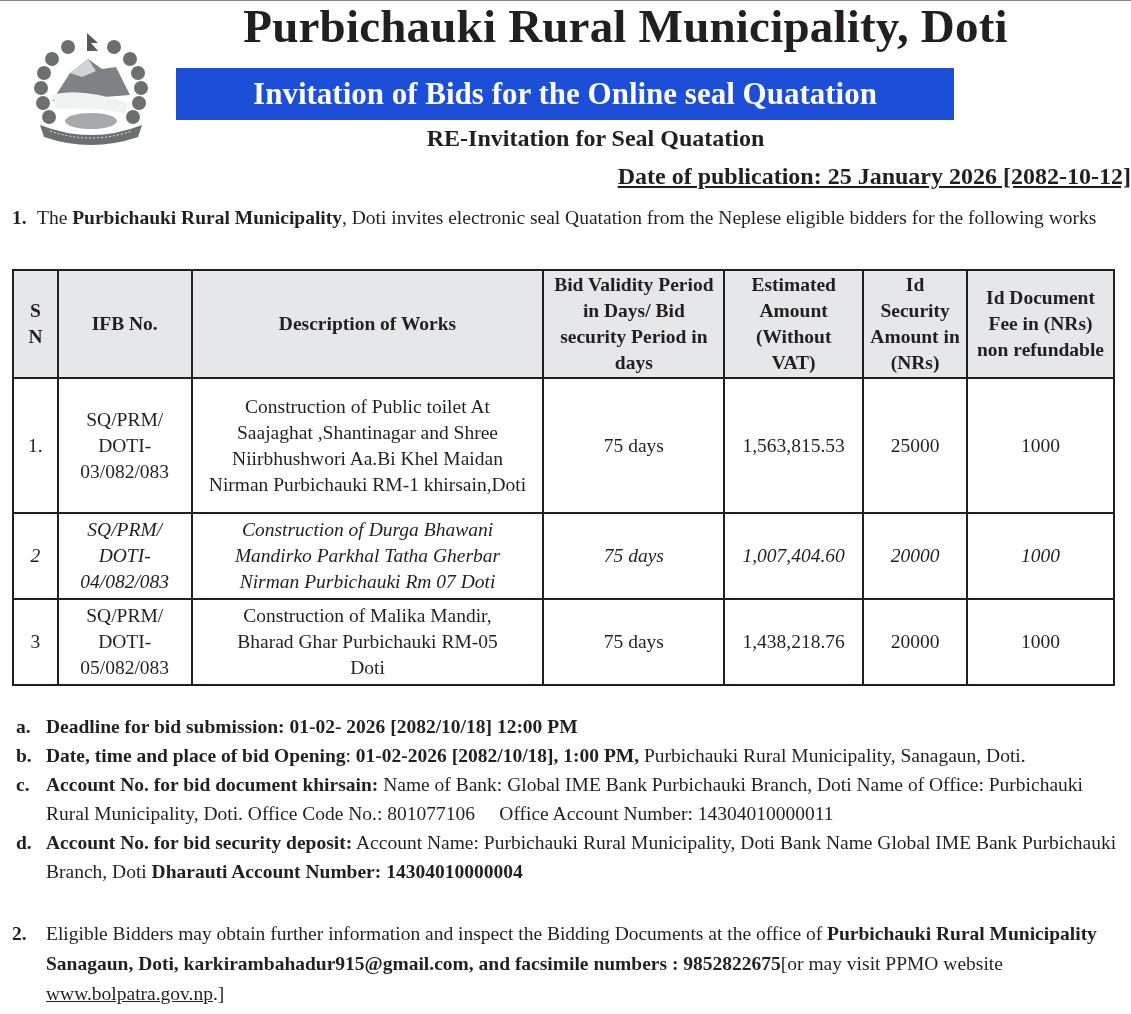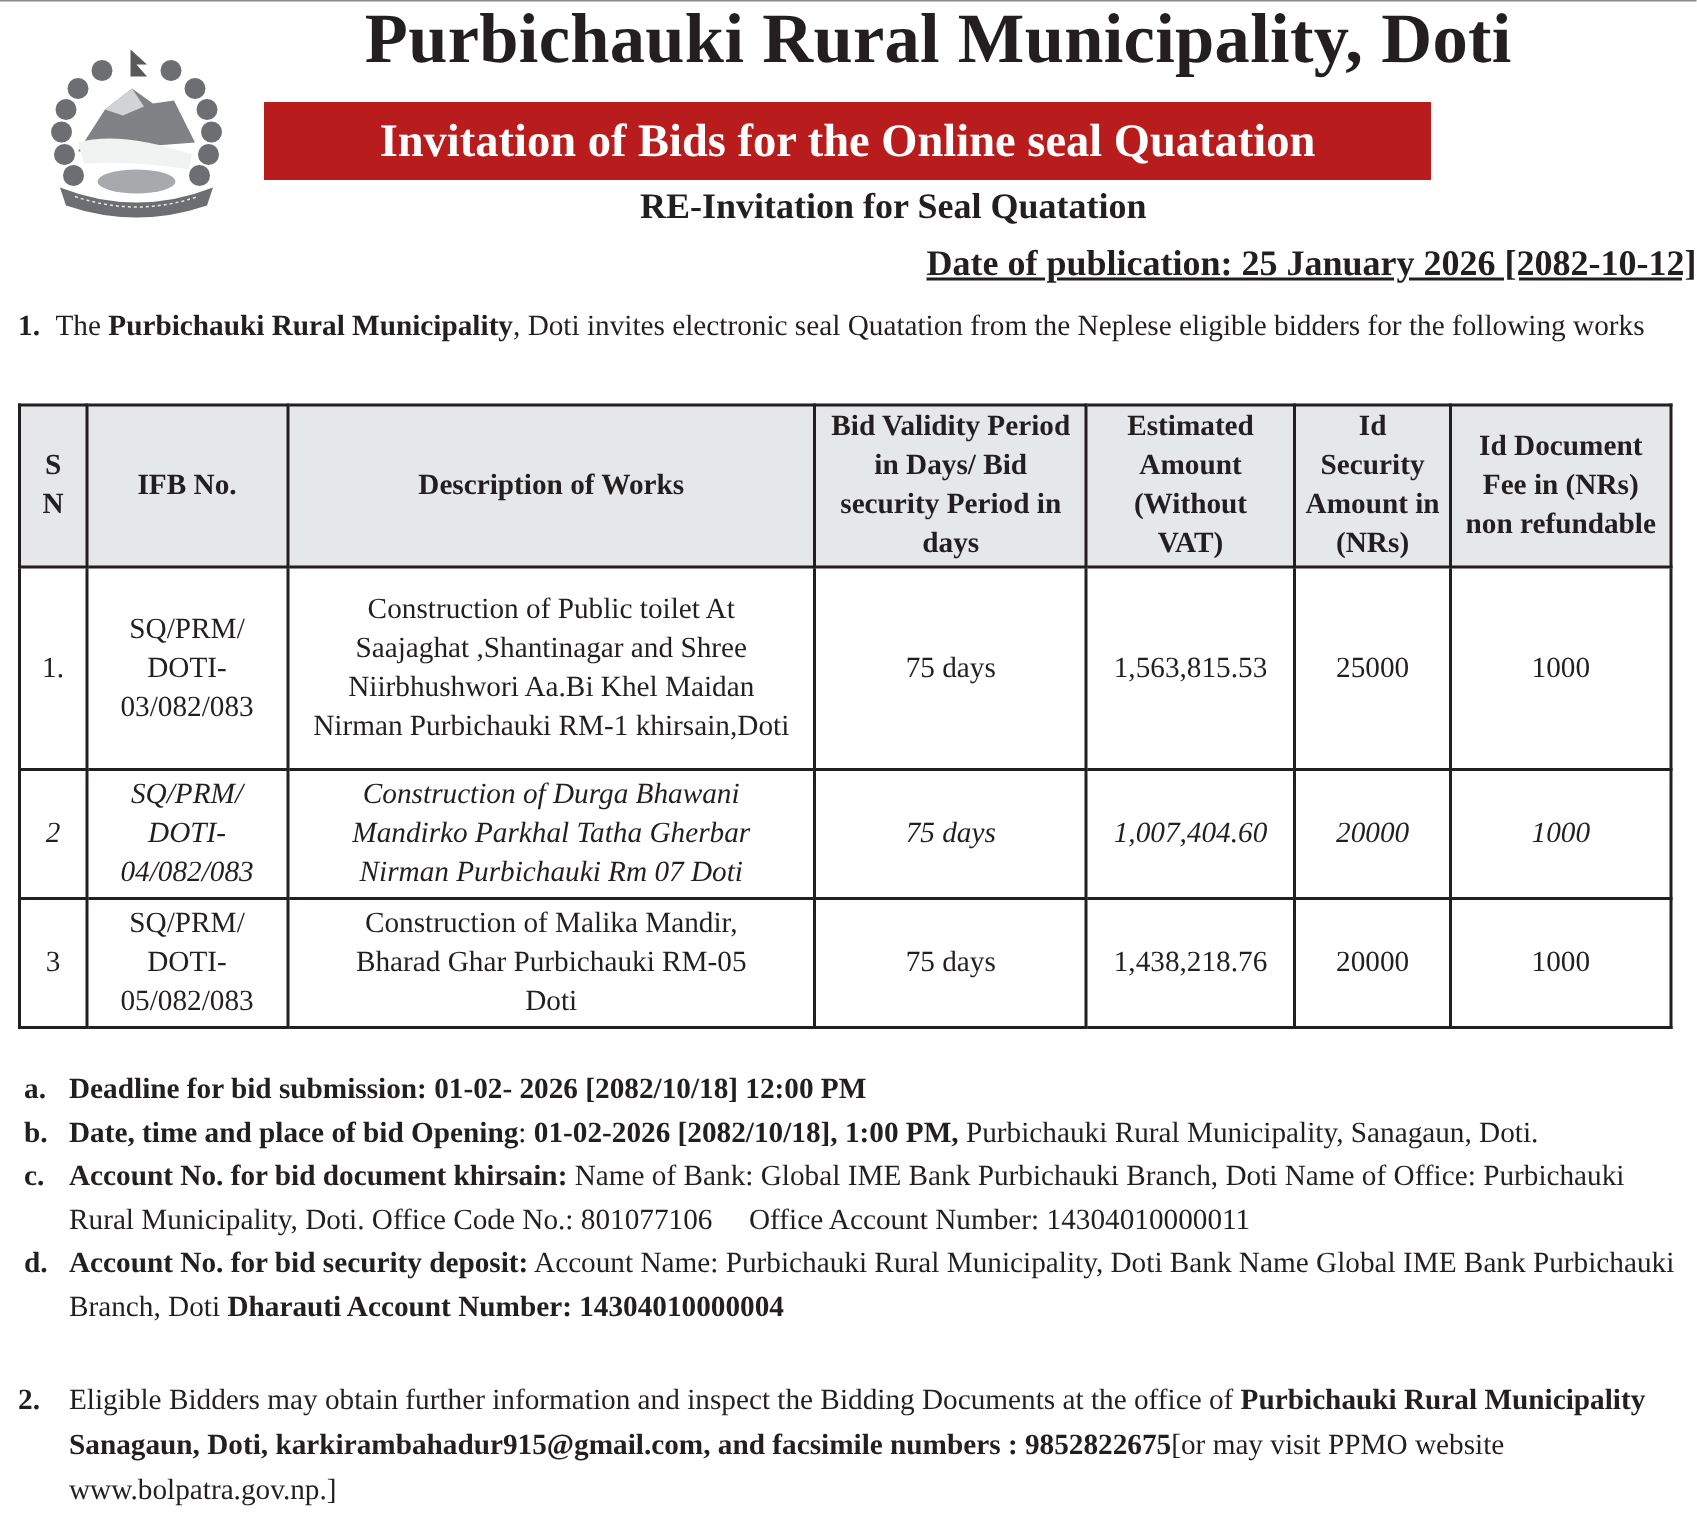--- a/index.html
+++ b/index.html
@@ -10,21 +10,21 @@
     box-sizing: border-box;
   }
   .emblem { position: absolute; left: 30px; top: 28px; width: 122px; height: 122px; }
   .main-title {
     position: absolute; left: 0; right: 0; top: -2px; text-align: center;
     font-size: 47px; font-weight: bold; letter-spacing: 0.2px;
     padding-left: 120px; box-sizing: border-box;
   }
   .title-bar {
     position: absolute; left: 176px; top: 67px; width: 778px; height: 52px;
-    background: #b91c1c; color: #fff; text-align: center;
+    background: #1d4ed8; color: #fff; text-align: center;
     font-size: 31px; font-weight: bold; line-height: 52px;
   }
   .subtitle {
     position: absolute; left: 0; right: 0; top: 124px; text-align: center;
     font-size: 24px; font-weight: bold; padding-left: 60px; box-sizing: border-box;
   }
   .pubdate {
     position: absolute; left: 0; right: 0; top: 162px; text-align: right;
     font-size: 24px; font-weight: bold; text-decoration: underline; padding-left: 100px; box-sizing: border-box;
   }
@@ -45,21 +45,21 @@
   }
   .bids-table th { background: #e6e7e8; font-weight: bold; height: 106px; }
   .bids-table tr.r1 td { height: 133px; }
   .bids-table tr.r2 td { height: 84px; font-style: italic; }
   .bids-table tr.r3 td { height: 84px; }
   .notes { position: absolute; left: 12px; top: 711px; width: 1105px; font-size: 19.5px; line-height: 29px; }
   .note { position: relative; padding-left: 34px; margin-bottom: 0; }
   .note .letter { position: absolute; left: 4px; top: 0; font-weight: bold; }
   .p2 { top: 918px; line-height: 30px; }
   b { font-weight: bold; }
-  a.link { color: #231f20; }
+  a.link { color: #231f20; text-decoration: underline; }
 </style>
 </head>
 <body>
 
 <svg class="emblem" viewBox="0 0 122 122">
 
   <g fill="#6d6e71">
     <circle cx="22" cy="30" r="7"></circle>
       <circle cx="14" cy="44" r="7"></circle>
       <circle cx="11" cy="59" r="7"></circle>

